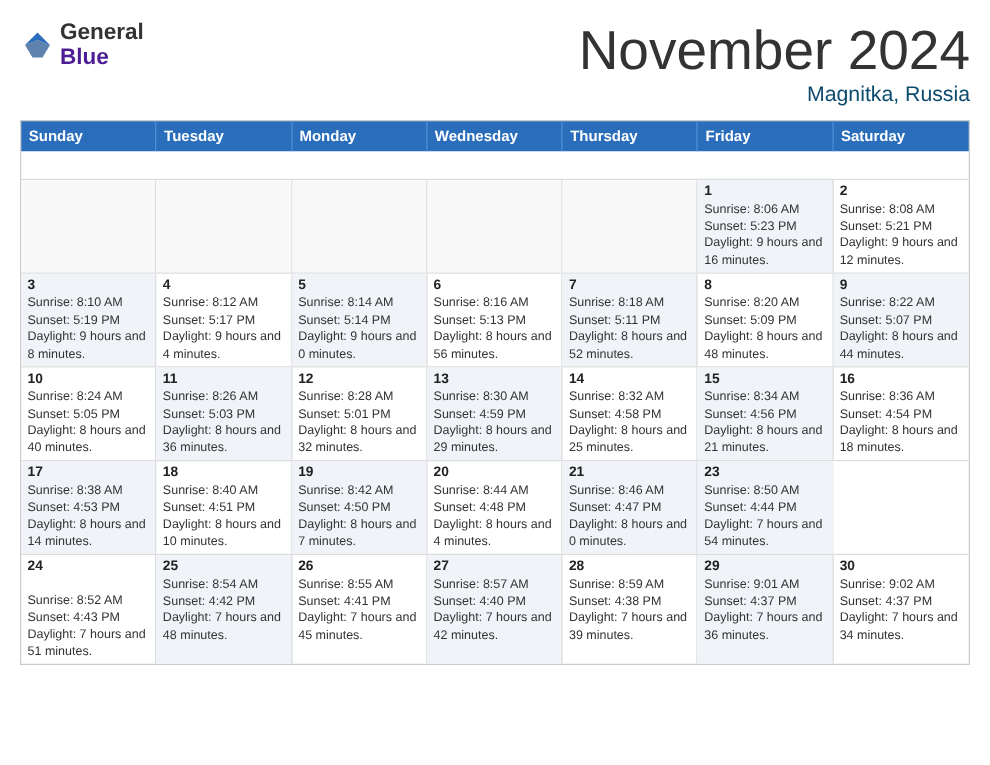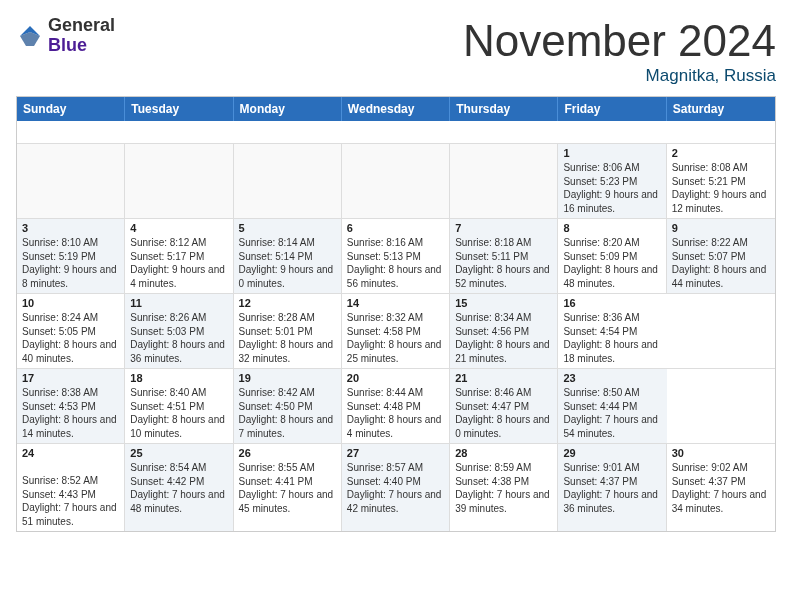--- a/index.html
+++ b/index.html
@@ -215,20 +215,26 @@
             <div class="day-info" style="white-space: pre-line;">Sunrise: 8:26 AM
 Sunset: 5:03 PM
 Daylight: 8 hours and 36 minutes.</div>
           </div>
           <div class="cal-cell">
             <div class="day-num">12</div>
             <div class="day-info" style="white-space: pre-line;">Sunrise: 8:28 AM
 Sunset: 5:01 PM
 Daylight: 8 hours and 32 minutes.</div>
           </div>
+          <div class="cal-cell shaded">
+            <div class="day-num">13</div>
+            <div class="day-info" style="white-space: pre-line;">Sunrise: 8:30 AM
+Sunset: 4:59 PM
+Daylight: 8 hours and 29 minutes.</div>
+          </div>
           <div class="cal-cell">
             <div class="day-num">14</div>
             <div class="day-info" style="white-space: pre-line;">Sunrise: 8:32 AM
 Sunset: 4:58 PM
 Daylight: 8 hours and 25 minutes.</div>
           </div>
           <div class="cal-cell shaded">
             <div class="day-num">15</div>
             <div class="day-info" style="white-space: pre-line;">Sunrise: 8:34 AM
 Sunset: 4:56 PM

